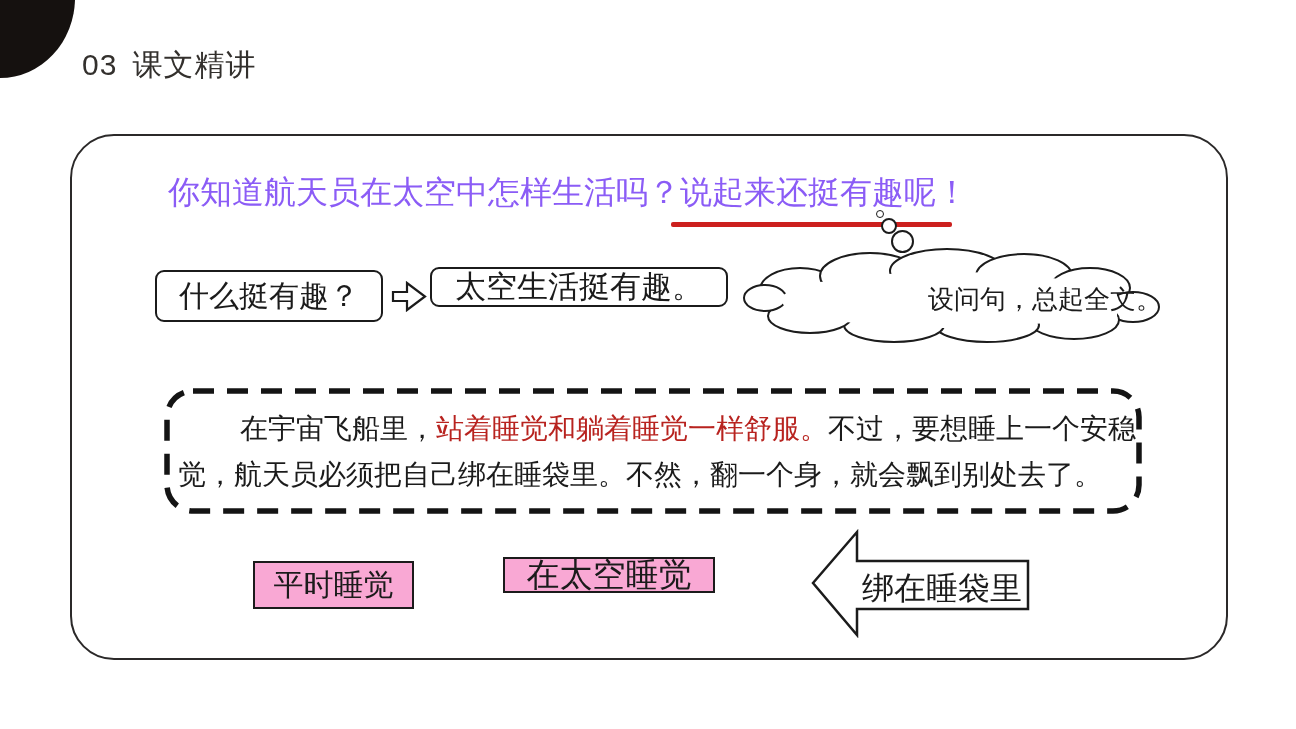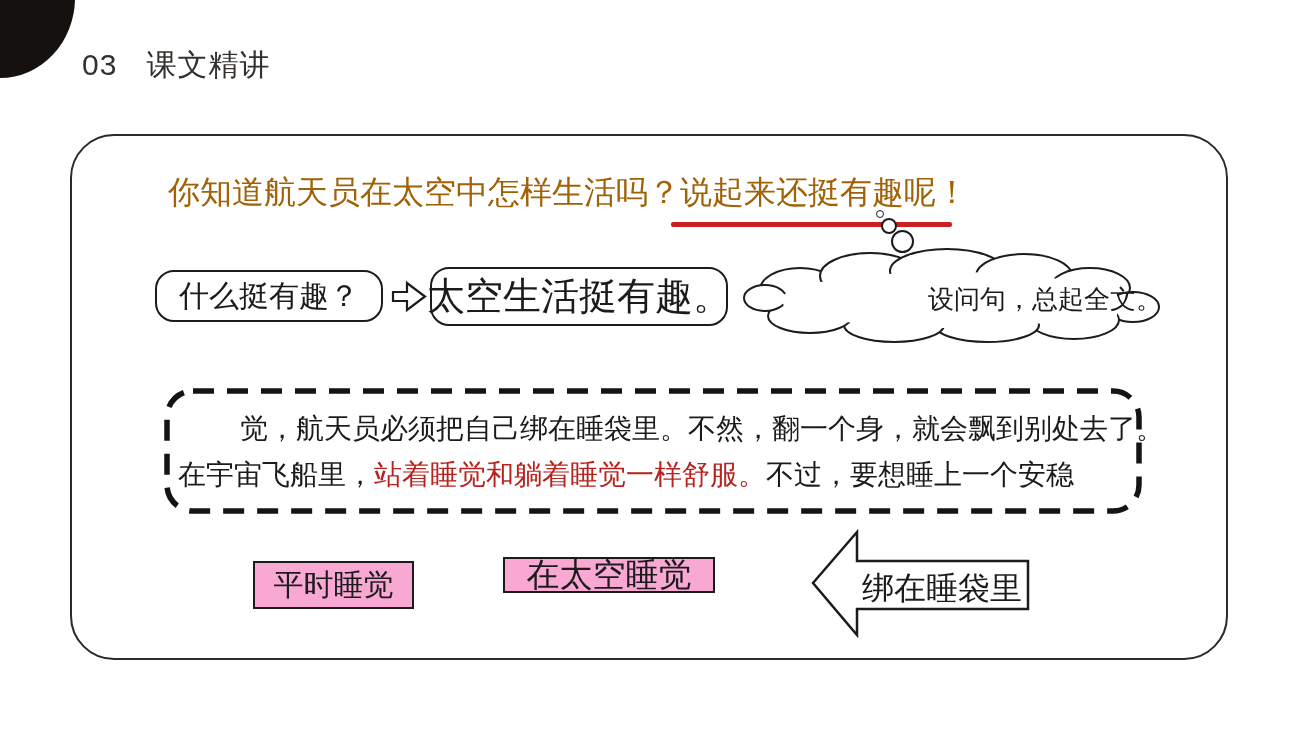--- a/index.html
+++ b/index.html
@@ -17,51 +17,51 @@
   .abs{position:absolute;}
 
   
   .corner-blob{
     left:-75px;top:-82px;width:150px;height:160px;
     background:#15110f;border-radius:50%;
   }
 
   
   .section-header{
-    left:82px;top:45px;display:flex;align-items:baseline;gap:29px;
+    left:82px;top:45px;display:flex;align-items:baseline;gap:15px;
     font-size:30px;color:#33302d;letter-spacing:1px;
   }
 
   
   .content-frame{
     left:70px;top:134px;width:1158px;height:526px;
     border:2px solid #2b2929;border-radius:44px;background:#fff;
   }
 
   .intro-sentence{
     left:168px;top:171px;width:960px;
-    font-size:32px;color:#a16207;white-space:nowrap;
+    font-size:32px;color:#8b5cf6;white-space:nowrap;
   }
   .emphasis-underline{
     left:671px;top:222px;width:281px;height:5px;
     background:var(--underline-red);border-radius:2px;
   }
   .trail-dot{background:#fff;border-radius:50%;}
   .dot-s{left:876px;top:210px;width:8px;height:8px;border:1.5px solid #1b1b1b;}
   .dot-m{left:881px;top:218px;width:16px;height:16px;border:2px solid #1b1b1b;}
   .dot-l{left:891px;top:230px;width:23px;height:23px;border:2px solid #1b1b1b;}
 
   
   .qa-box{
-    border:2.5px solid #1b1b1b;border-radius:19px;background:#fff;
+    border:2.5px solid #1b1b1b;border-radius:9px;background:#fff;
     display:flex;align-items:center;justify-content:center;
     white-space:nowrap;
   }
   .question-box{left:155px;top:270px;width:228px;height:52px;font-size:30px;}
-  .answer-box{left:430px;top:267px;width:298px;height:59px;font-size:38px;}
+  .answer-box{left:430px;top:267px;width:298px;height:40px;font-size:31px;}
   .right-arrow-icon{left:391px;top:280px;width:36px;height:33px;}
 
   
   .cloud-callout{left:742px;top:246px;width:420px;height:102px;}
   .cloud-note{
     left:742px;top:282px;width:420px;text-align:right;
     font-size:26px;color:#1b1b1b;white-space:nowrap;
   }
 
   
@@ -133,22 +133,22 @@
   </g>
   <ellipse cx="207" cy="54" rx="168" ry="28" fill="#fff"></ellipse>
   <rect x="45" y="36" width="330" height="38" fill="#fff"></rect>
 </svg>
 <div class="abs cloud-note">设问句，总起全文。</div>
 
 <svg class="abs passage-border" viewBox="0 0 978 126" xmlns="http://www.w3.org/2000/svg">
   <rect x="3" y="3" width="972" height="120" rx="26" ry="26" fill="none" stroke="#141414" stroke-width="5.5" stroke-dasharray="21 13"></rect>
 </svg>
 <div class="abs passage-text">
+    <div class="passage-line"><span>在宇宙飞船里，</span><span class="red-seg">站着睡觉和躺着睡觉一样舒服。</span><span>不过，要想睡上一个安稳</span></div>
     <div class="passage-line"><span>觉，航天员必须把自己绑在睡袋里。不然，翻一个身，就会飘到别处去了。</span></div>
-    <div class="passage-line"><span>在宇宙飞船里，</span><span class="red-seg">站着睡觉和躺着睡觉一样舒服。</span><span>不过，要想睡上一个安稳</span></div>
   </div>
 
 <div class="abs plain-box normal-sleep-box">
   <span>平时睡觉</span>
 </div>
 <div class="abs plain-box space-sleep-box">
   <span>在太空睡觉</span>
 </div>
 <svg class="abs left-arrow-shape" viewBox="0 0 224 114" xmlns="http://www.w3.org/2000/svg">
   <path d="M5 59 L49 8 L49 37 L220 37 L220 85 L49 85 L49 111 Z" fill="#fff" stroke="#1b1b1b" stroke-width="2.5" stroke-linejoin="miter"></path>

